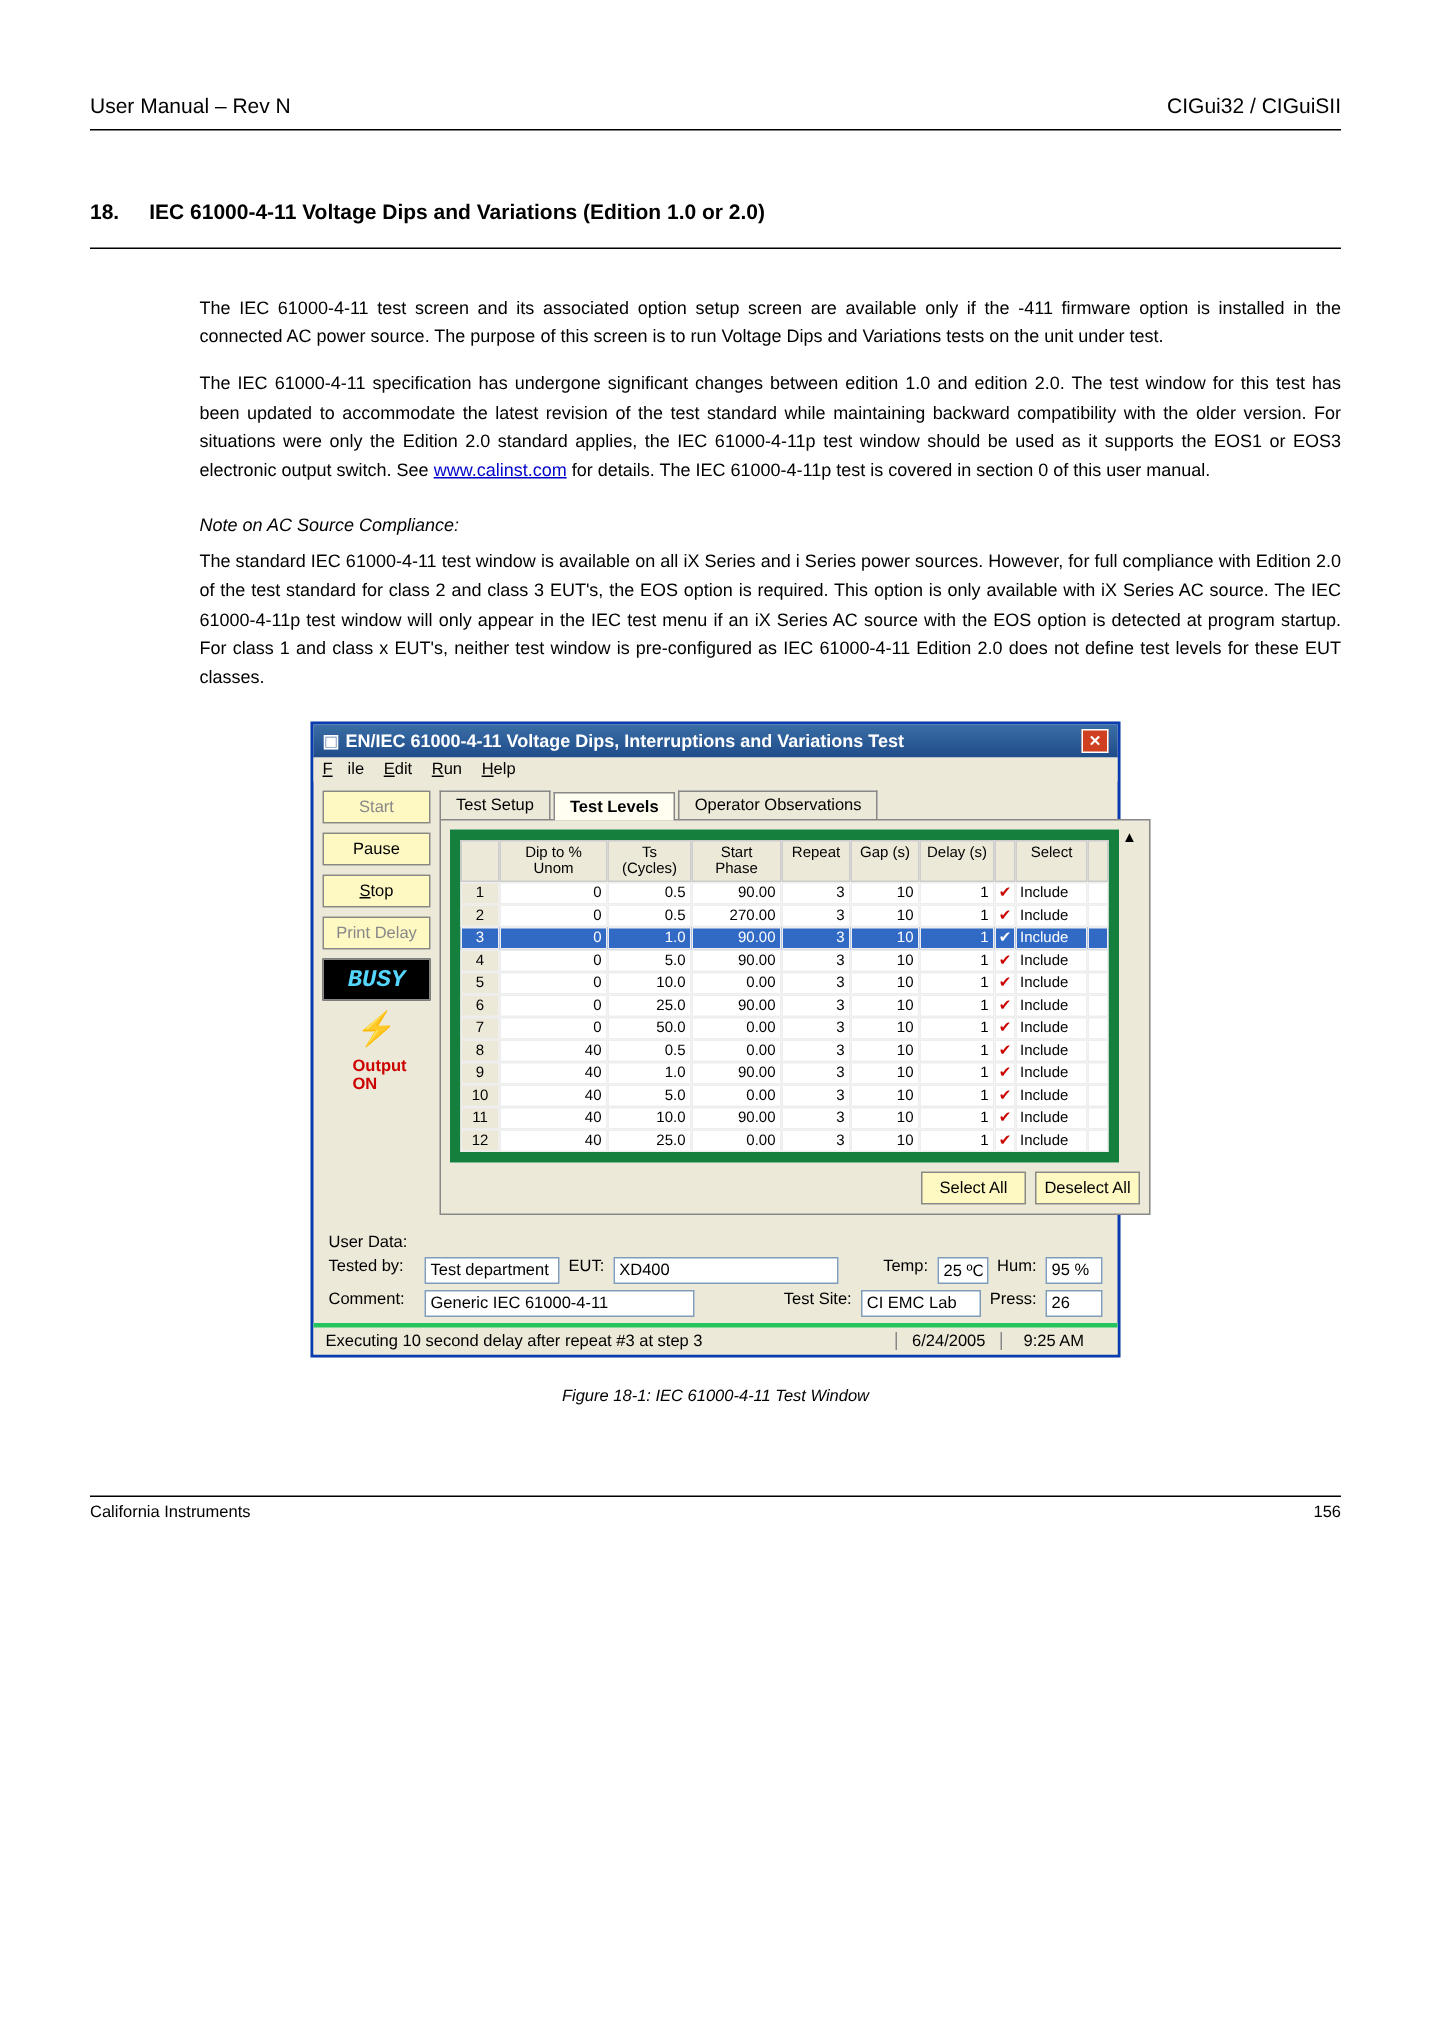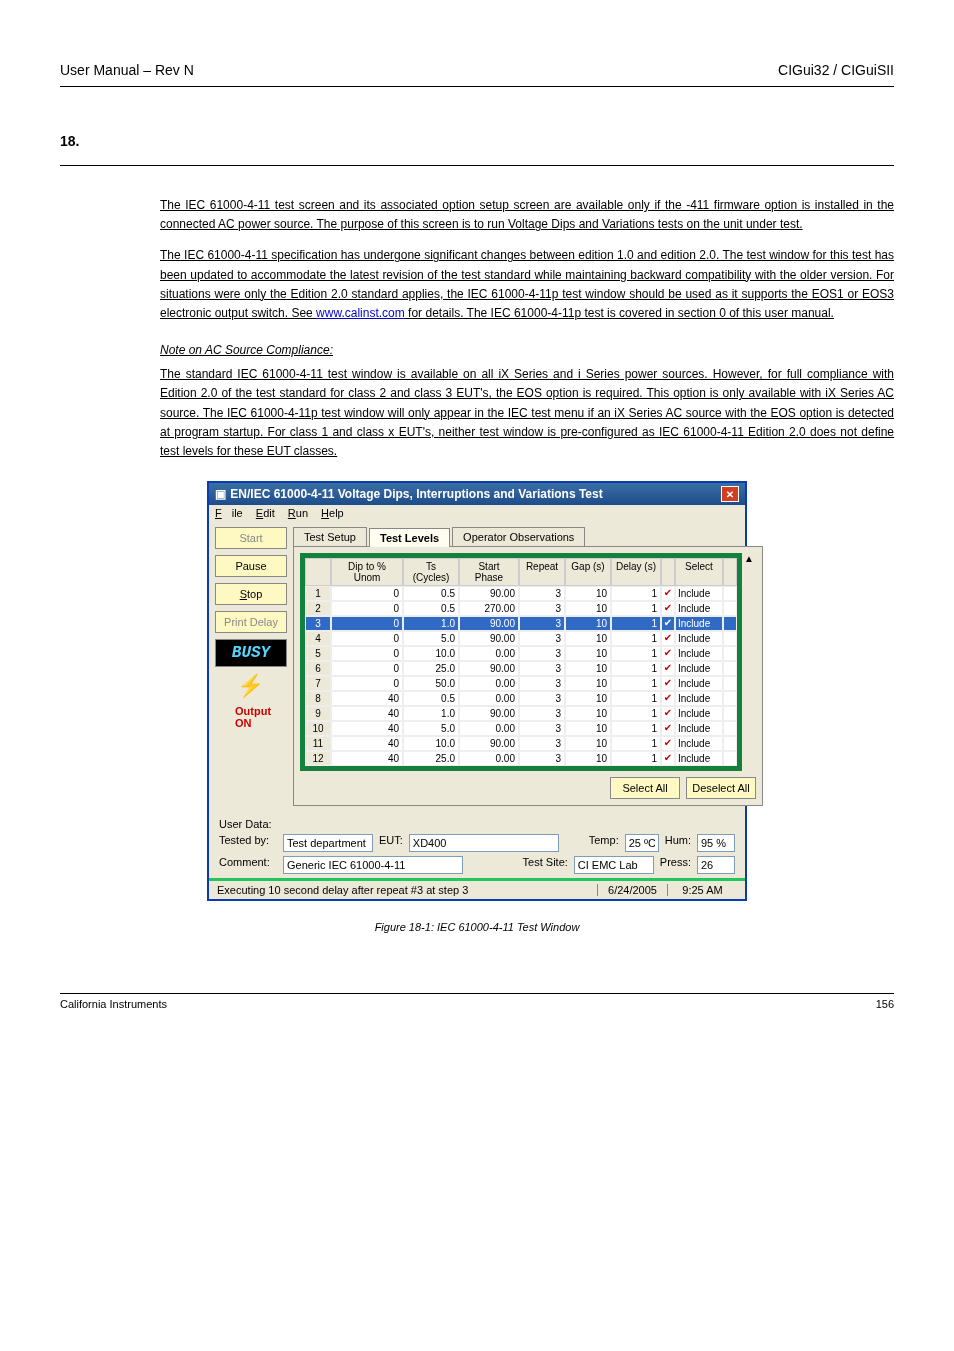--- a/index.html
+++ b/index.html
@@ -25,21 +25,21 @@
   .btn { width: 72px; height: 22px; border: 1px solid #888; background: #fef9c3; font-size: 11px; display: flex; align-items: center; justify-content: center; }
   .btn.disabled { color: #888; }
   .busy-box { width: 72px; height: 28px; background: #000; color: #55d6ff; font-family: "Courier New", monospace; font-weight: bold; font-style: italic; font-size: 16px; display: flex; align-items: center; justify-content: center; border: 1px solid #888; }
   .bolt { font-size: 22px; color: #cc0000; }
   .output-on { color: #c00; font-weight: bold; font-size: 11px; margin-left: 20px; }
   .rightcol { flex: 1; }
   .tabs { display: flex; font-size: 11px; }
   .tab { padding: 3px 10px; border: 1px solid #888; border-bottom: none; background: #ece9d8; margin-right: 2px; }
   .tab.active { background: #fffef0; font-weight: bold; position: relative; top: 1px; }
   .tabpanel { border: 1px solid #888; background: #ece9d8; padding: 6px; }
-  .grid-wrap { border: 5px solid #15803d; background: #fff; font-size: 10px; }
+  .grid-wrap { border: 7px solid #15803d; background: #fff; font-size: 10px; }
   .grid-head, .grid-row { display: grid; grid-template-columns: 26px 72px 56px 60px 46px 46px 50px 14px 48px 14px; }
   .grid-head div { background: #ece9d8; border: 1px solid #ccc; padding: 2px 3px; font-size: 10px; text-align: center; }
   .grid-row div { border: 1px solid #eee; padding: 1px 3px; text-align: right; }
   .grid-row .idx { background: #ece9d8; text-align: center; }
   .grid-row.sel div { background: #316ac5; color: #fff; }
   .grid-row.sel .idx { background: #316ac5; }
   .grid-row .chk { background: #fff; color: #c00; text-align: center; padding: 0; }
   .grid-row.sel .chk { background: #316ac5; }
   .grid-row .inc { text-align: left; padding-left: 2px; }
   .scroll-col { width: 14px; background: #ece9d8; }
@@ -64,24 +64,25 @@
 
 <div class="page">
   <div class="header-line">
     <span>User Manual – Rev N</span>
     <span>CIGui32 / CIGuiSII</span>
   </div>
   <hr class="rule">
 
   <div style="display:flex; gap:20px;">
     <div class="section-num">18.</div>
+    <div class="section-title" style="margin-top:40px;">IEC 61000-4-11 Voltage Dips and Variations (Edition 1.0 or 2.0)</div>
   </div>
   <hr class="rule">
 
-  <div style="margin-left:100px; margin-top:30px;text-decoration:underline;">
+  <div style="margin-left:73px; margin-top:30px;">
     <p class="body-text">The IEC 61000-4-11 test screen and its associated option setup screen are available only if the -411 firmware option is installed in the connected AC power source. The purpose of this screen is to run Voltage Dips and Variations tests on the unit under test.</p>
     <p class="body-text">
       <span>The IEC 61000-4-11 specification has undergone significant changes between edition 1.0 and edition 2.0. The test window for this test has been updated to accommodate the latest revision of the test standard while maintaining backward compatibility with the older version. For situations were only the Edition 2.0 standard applies, the IEC 61000-4-11p test window should be used as it supports the EOS1 or EOS3 electronic output switch. See </span><a class="link">www.calinst.com</a><span> for details. The IEC 61000-4-11p test is covered in section 0 of this user manual.</span>
     </p>
     <p class="italic-head">Note on AC Source Compliance:</p>
     <p class="body-text">The standard IEC 61000-4-11 test window is available on all iX Series and i Series power sources. However, for full compliance with Edition 2.0 of the test standard for class 2 and class 3 EUT's, the EOS option is required. This option is only available with iX Series AC source. The IEC 61000-4-11p test window will only appear in the IEC test menu if an iX Series AC source with the EOS option is detected at program startup. For class 1 and class x EUT's, neither test window is pre-configured as IEC 61000-4-11 Edition 2.0 does not define test levels for these EUT classes.</p>
   </div>
 
   <div class="screenshot">
     <div class="titlebar">

